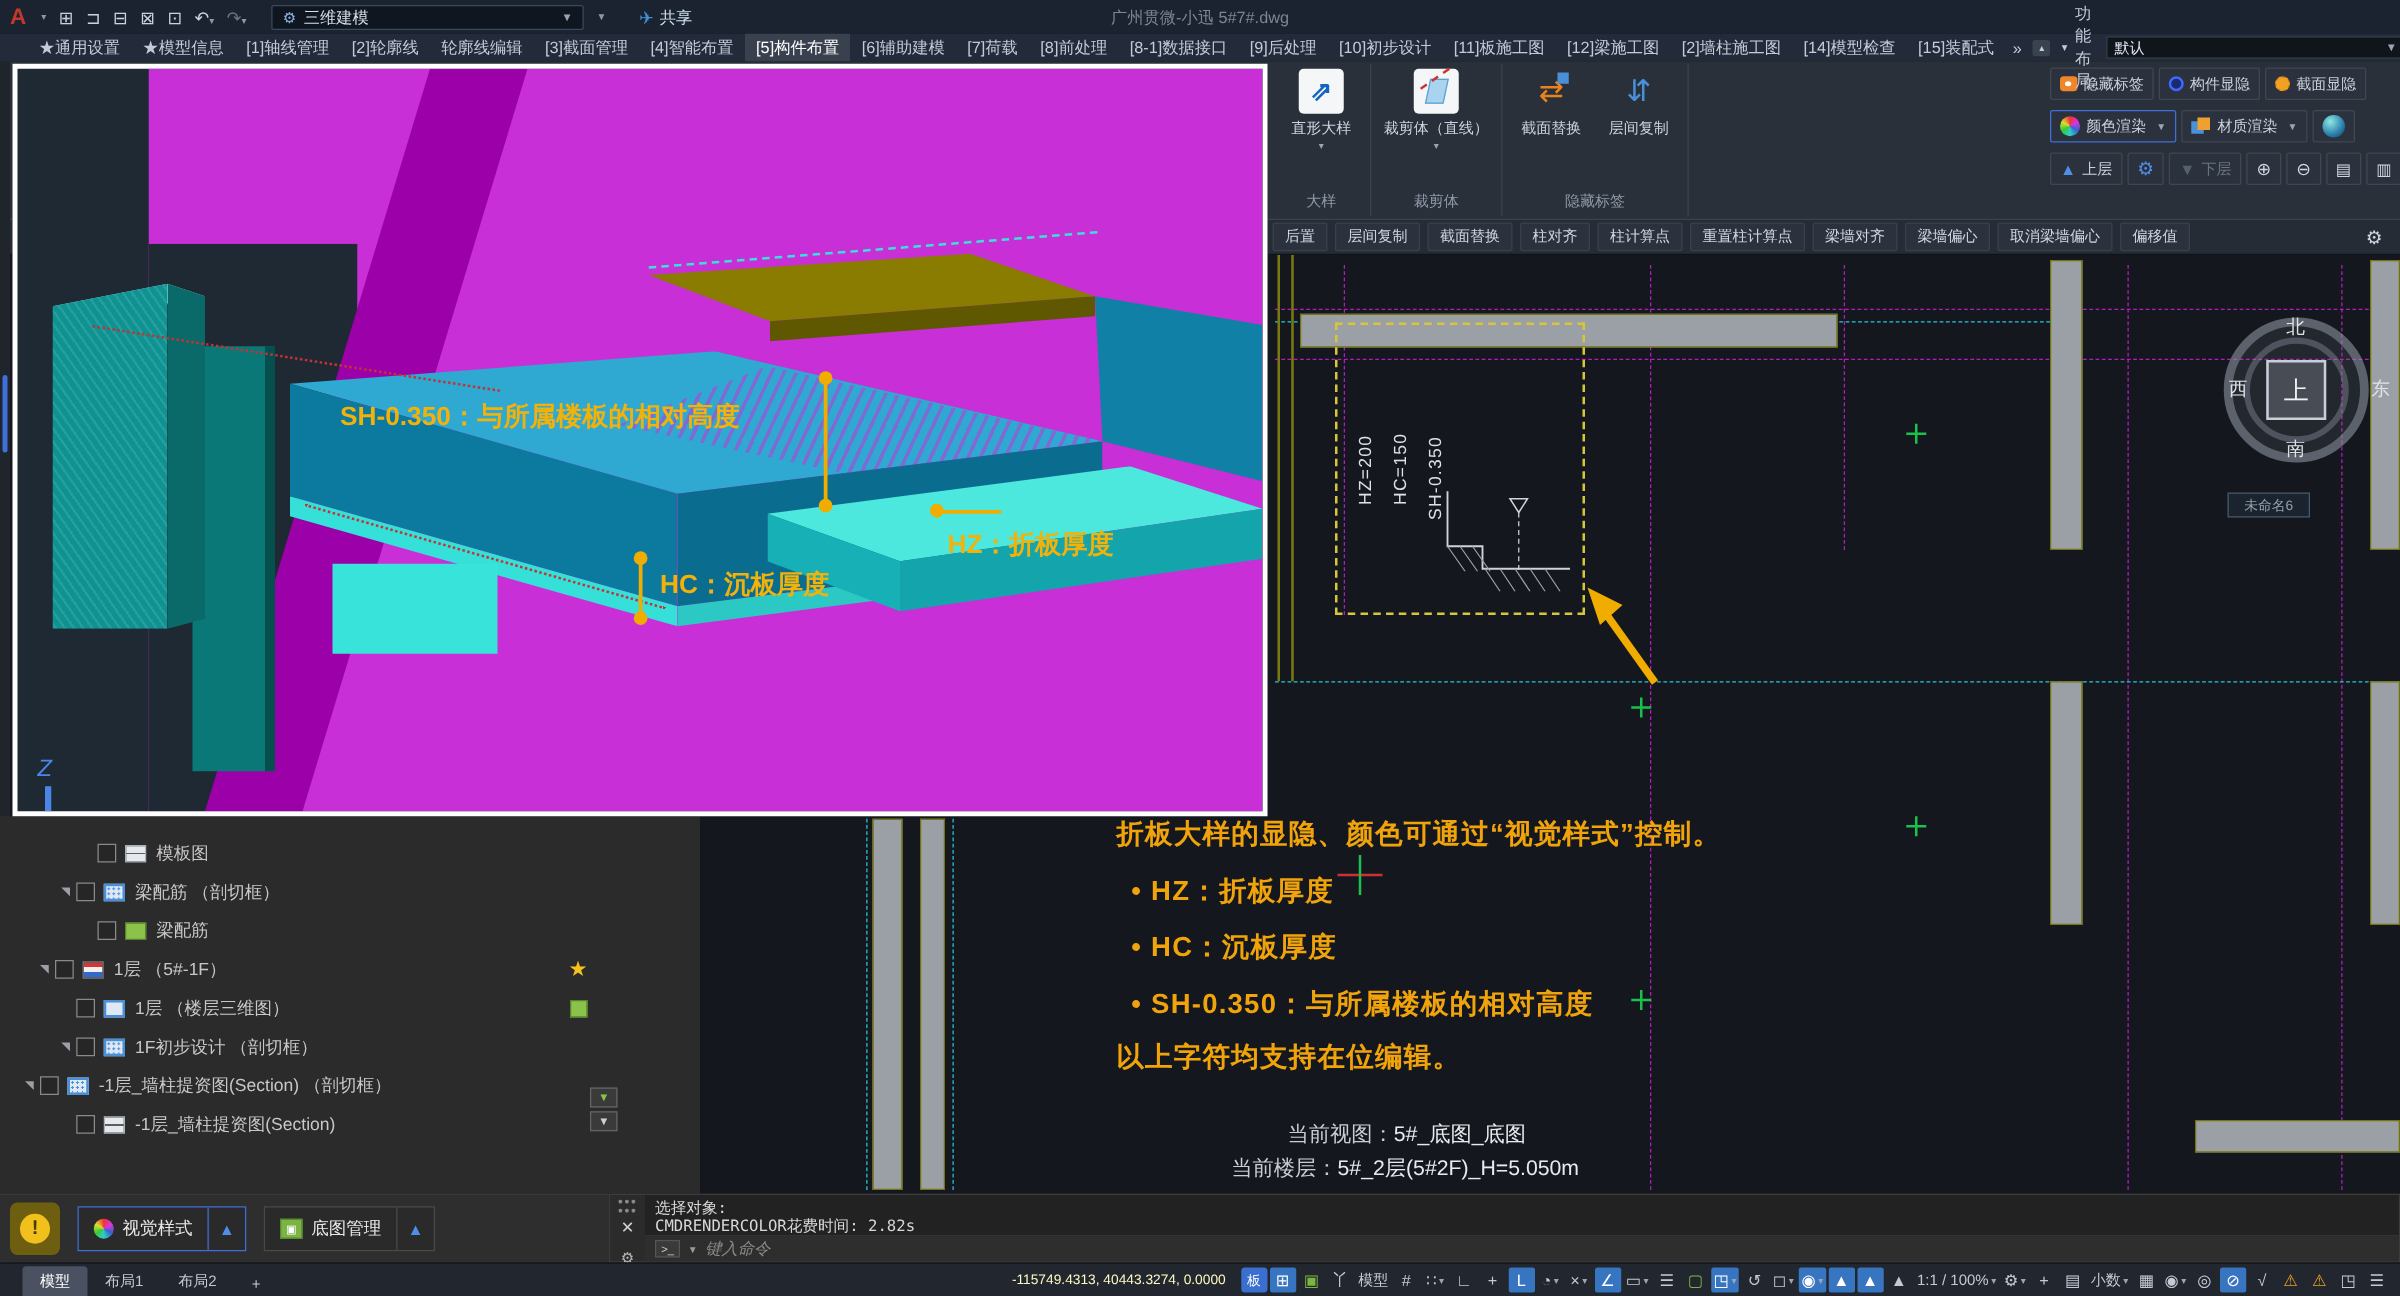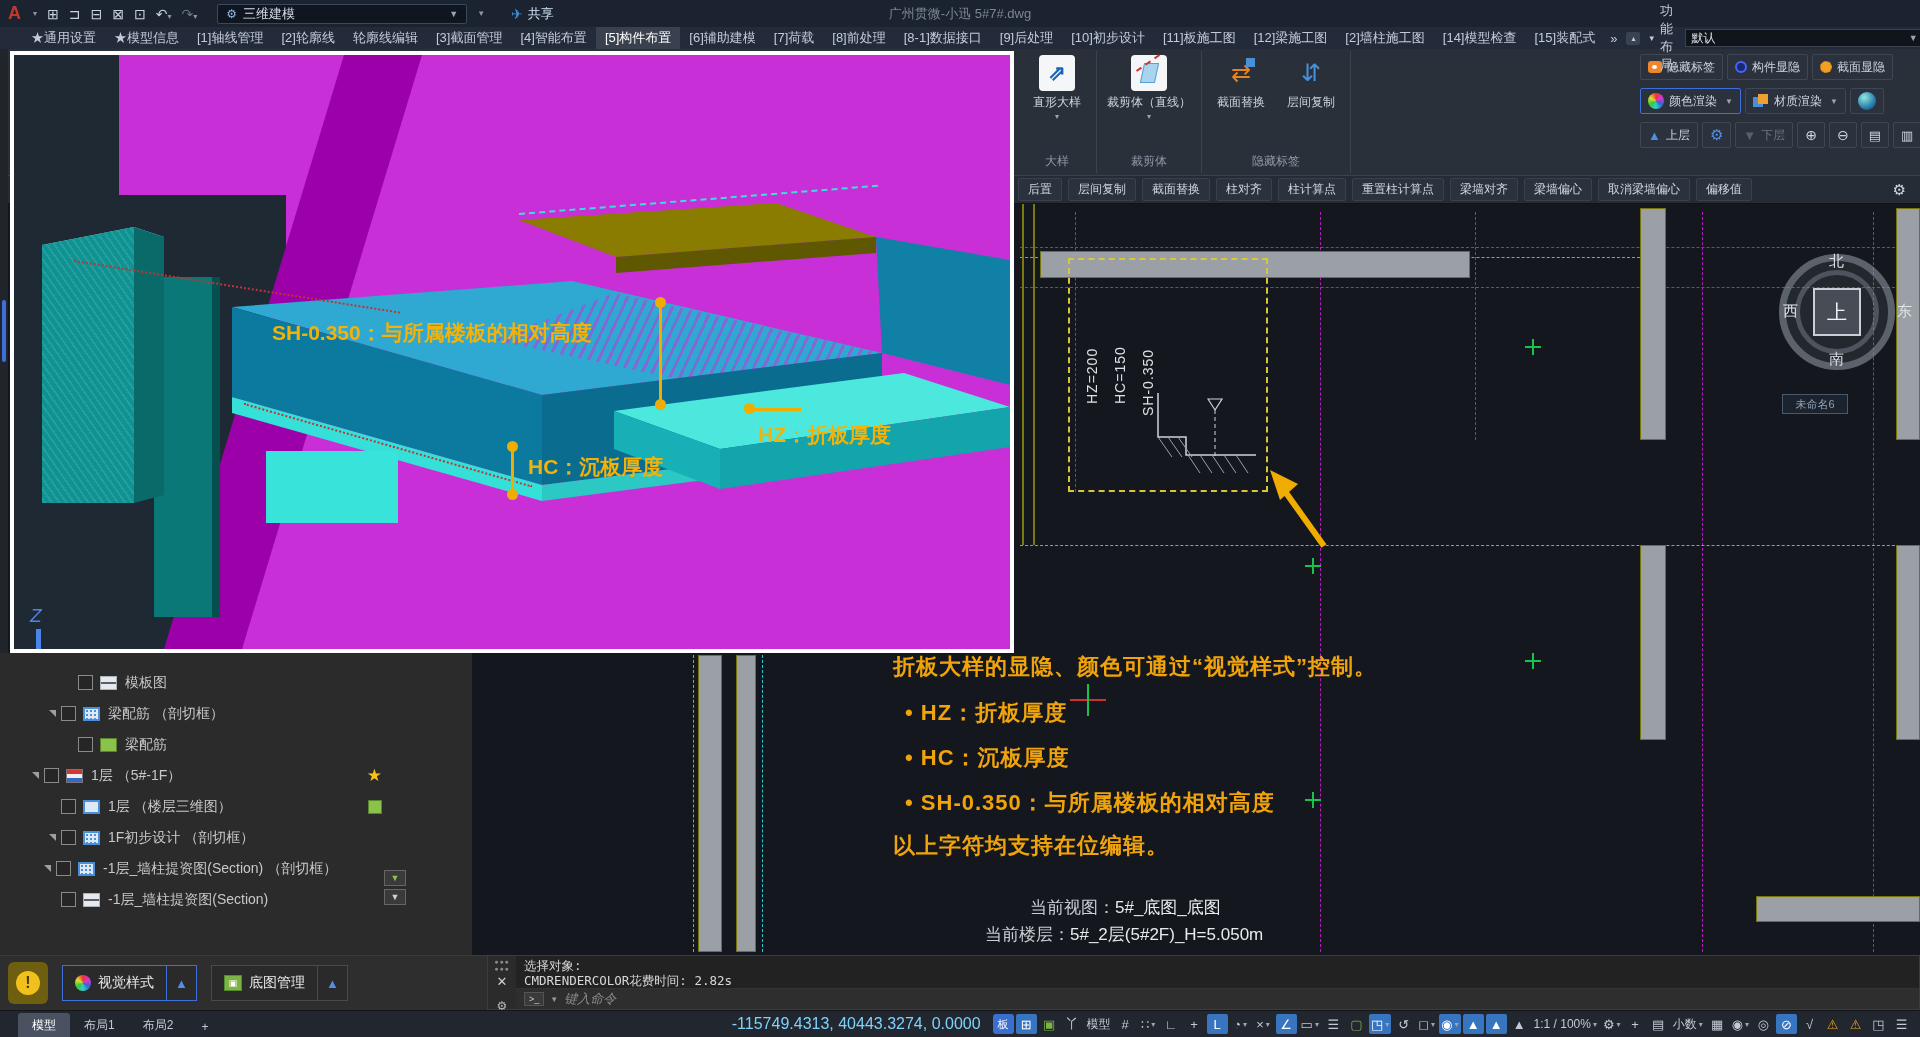--- a/index.html
+++ b/index.html
@@ -103,21 +103,21 @@
   #viewport{position:absolute;left:10px;top:51px;width:1004px;height:602px;border:4px solid #ffffff;z-index:20;background:#1f2933}
   #scene{position:absolute;inset:0;overflow:hidden}
   .clip{position:absolute;inset:0}
   .vp-note{position:absolute;color:#f2b20a;font-weight:bold;font-size:21px;white-space:nowrap}
   .dim-line{position:absolute;border-left:3px solid #f0ad00}
   .dim-hline{position:absolute;border-top:3px solid #f0ad00}
   .dot{position:absolute;width:11px;height:11px;border-radius:50%;background:#f0ad00}
   #zaxis{position:absolute;left:16px;top:550px;color:#4a86e8;font-size:19px;font-style:italic}
   #zaxis::after{content:"";position:absolute;left:6px;top:24px;width:5px;height:20px;background:#4a86e8}
   
-  #tree{position:absolute;left:0;top:653px;width:472px;height:302px;background:#2b2b2b;z-index:6;padding-top:14px}
+  #tree{position:absolute;left:0;top:653px;width:560px;height:302px;background:#2b2b2b;z-index:6;padding-top:14px}
   .trow{position:relative;height:31px;display:flex;align-items:center;color:#c8c8c8;font-size:14px}
   .tri{width:0;height:0;border-top:7px solid #9aa0a6;border-left:7px solid transparent;margin-right:5px}
   .tri.empty{border:none;width:7px}
   .cb{width:15px;height:15px;border:1px solid #8a8a8a;background:#262626;margin-right:7px;flex:none}
   .ticon{width:17px;height:14px;margin-right:8px;flex:none}
   .ticon.slab{background:linear-gradient(#e6eaee 45%,#5a5f66 45%,#5a5f66 55%,#e6eaee 55%);border:1px solid #aab2ba}
   .ticon.table{background:#dfe9f5;border:2px solid #4a90d9;background-image:radial-gradient(#4a90d9 1px,transparent 1px);background-size:4px 4px}
   .ticon.green{background:#8bc34a;border:1px solid #5a832f}
   .ticon.layers{background:linear-gradient(#d33636 33%,#f0f0f0 33%,#f0f0f0 66%,#3668c9 66%);border:1px solid #777}
   .ticon.grid{background:#dfe9f5;border:2px solid #4a90d9}
@@ -147,21 +147,21 @@
   #cmd-history{background:#222;border-bottom:1px solid #333;padding:2px 8px;height:33px}
   #cmd-history div{font-family:"DejaVu Sans Mono",monospace;font-size:12.5px;color:#d8d8d8;line-height:15px;white-space:pre}
   #cmd-prompt{flex:1;display:flex;align-items:center;background:#2e2e2e;padding:0 8px;gap:6px}
   .prompt-ic{background:#3a3a3a;border:1px solid #555;color:#cfcfcf;font-size:9px;padding:1px 4px}
   .prompt-car{font-size:8px;color:#9a9a9a}
   #cmd-prompt .ph{color:#8a8a8a;font-size:13px;font-style:italic}
   
   #statusbar{position:absolute;left:0;top:1010px;width:1920px;height:27px;background:#22262e;border-top:1px solid #121418;z-index:8;display:flex;align-items:center;padding:0 8px 0 18px}
   .ltab{padding:4px 14px;font-size:12px;color:#c2cad6;cursor:default}
   .ltab.active{background:#4a5160;color:#fff;border-radius:3px 3px 0 0}
-  #sb-coords{margin-left:auto;color:#7dd3fc;font-size:16px;margin-right:12px;white-space:nowrap}
+  #sb-coords{margin-left:auto;color:#fef9c3;font-size:11px;margin-right:12px;white-space:nowrap}
   #sb-icons{display:flex;align-items:center;gap:2px}
   .sbi{min-width:21px;height:20px;display:inline-flex;align-items:center;justify-content:center;color:#c2cad6;font-size:13px;border-radius:2px;padding:0 2px;white-space:nowrap;cursor:default}
   .sbi.active{background:#3875c0;color:#fff}
   .sbi.txt{font-size:12px}
   .sbi .car{font-size:8px;color:#9aa4b2;margin-left:2px}
   .sbi.plate{background:#3a6fd0;color:#fff;font-size:11px;border-radius:3px}
   
   #leftstrip{position:absolute;left:0;top:49px;width:8px;height:961px;background:#20242b;z-index:6}
   #leftstrip .seg{position:absolute;left:2px;top:251px;width:4px;height:62px;background:#3f6fd9;border-radius:2px}
   svg{position:absolute;overflow:visible}
@@ -498,21 +498,21 @@
       <span class="ticon grid"></span>
       <span>1层 （楼层三维图）</span>
       <span class="trail greensq"></span>
     </div>
     <div class="trow" style="padding-left: 49px;">
       <span class="tri"></span>
       <span class="cb"></span>
       <span class="ticon table"></span>
       <span>1F初步设计 （剖切框）</span>
     </div>
-    <div class="trow" style="padding-left: 44px;">
+    <div class="trow" style="padding-left: 20px;">
       <span class="tri"></span>
       <span class="cb"></span>
       <span class="ticon table"></span>
       <span>-1层_墙柱提资图(Section) （剖切框）</span>
     </div>
     <div class="trow" style="padding-left: 49px;">
       <span class="tri empty"></span>
       <span class="cb"></span>
       <span class="ticon slab"></span>
       <span>-1层_墙柱提资图(Section)</span>

